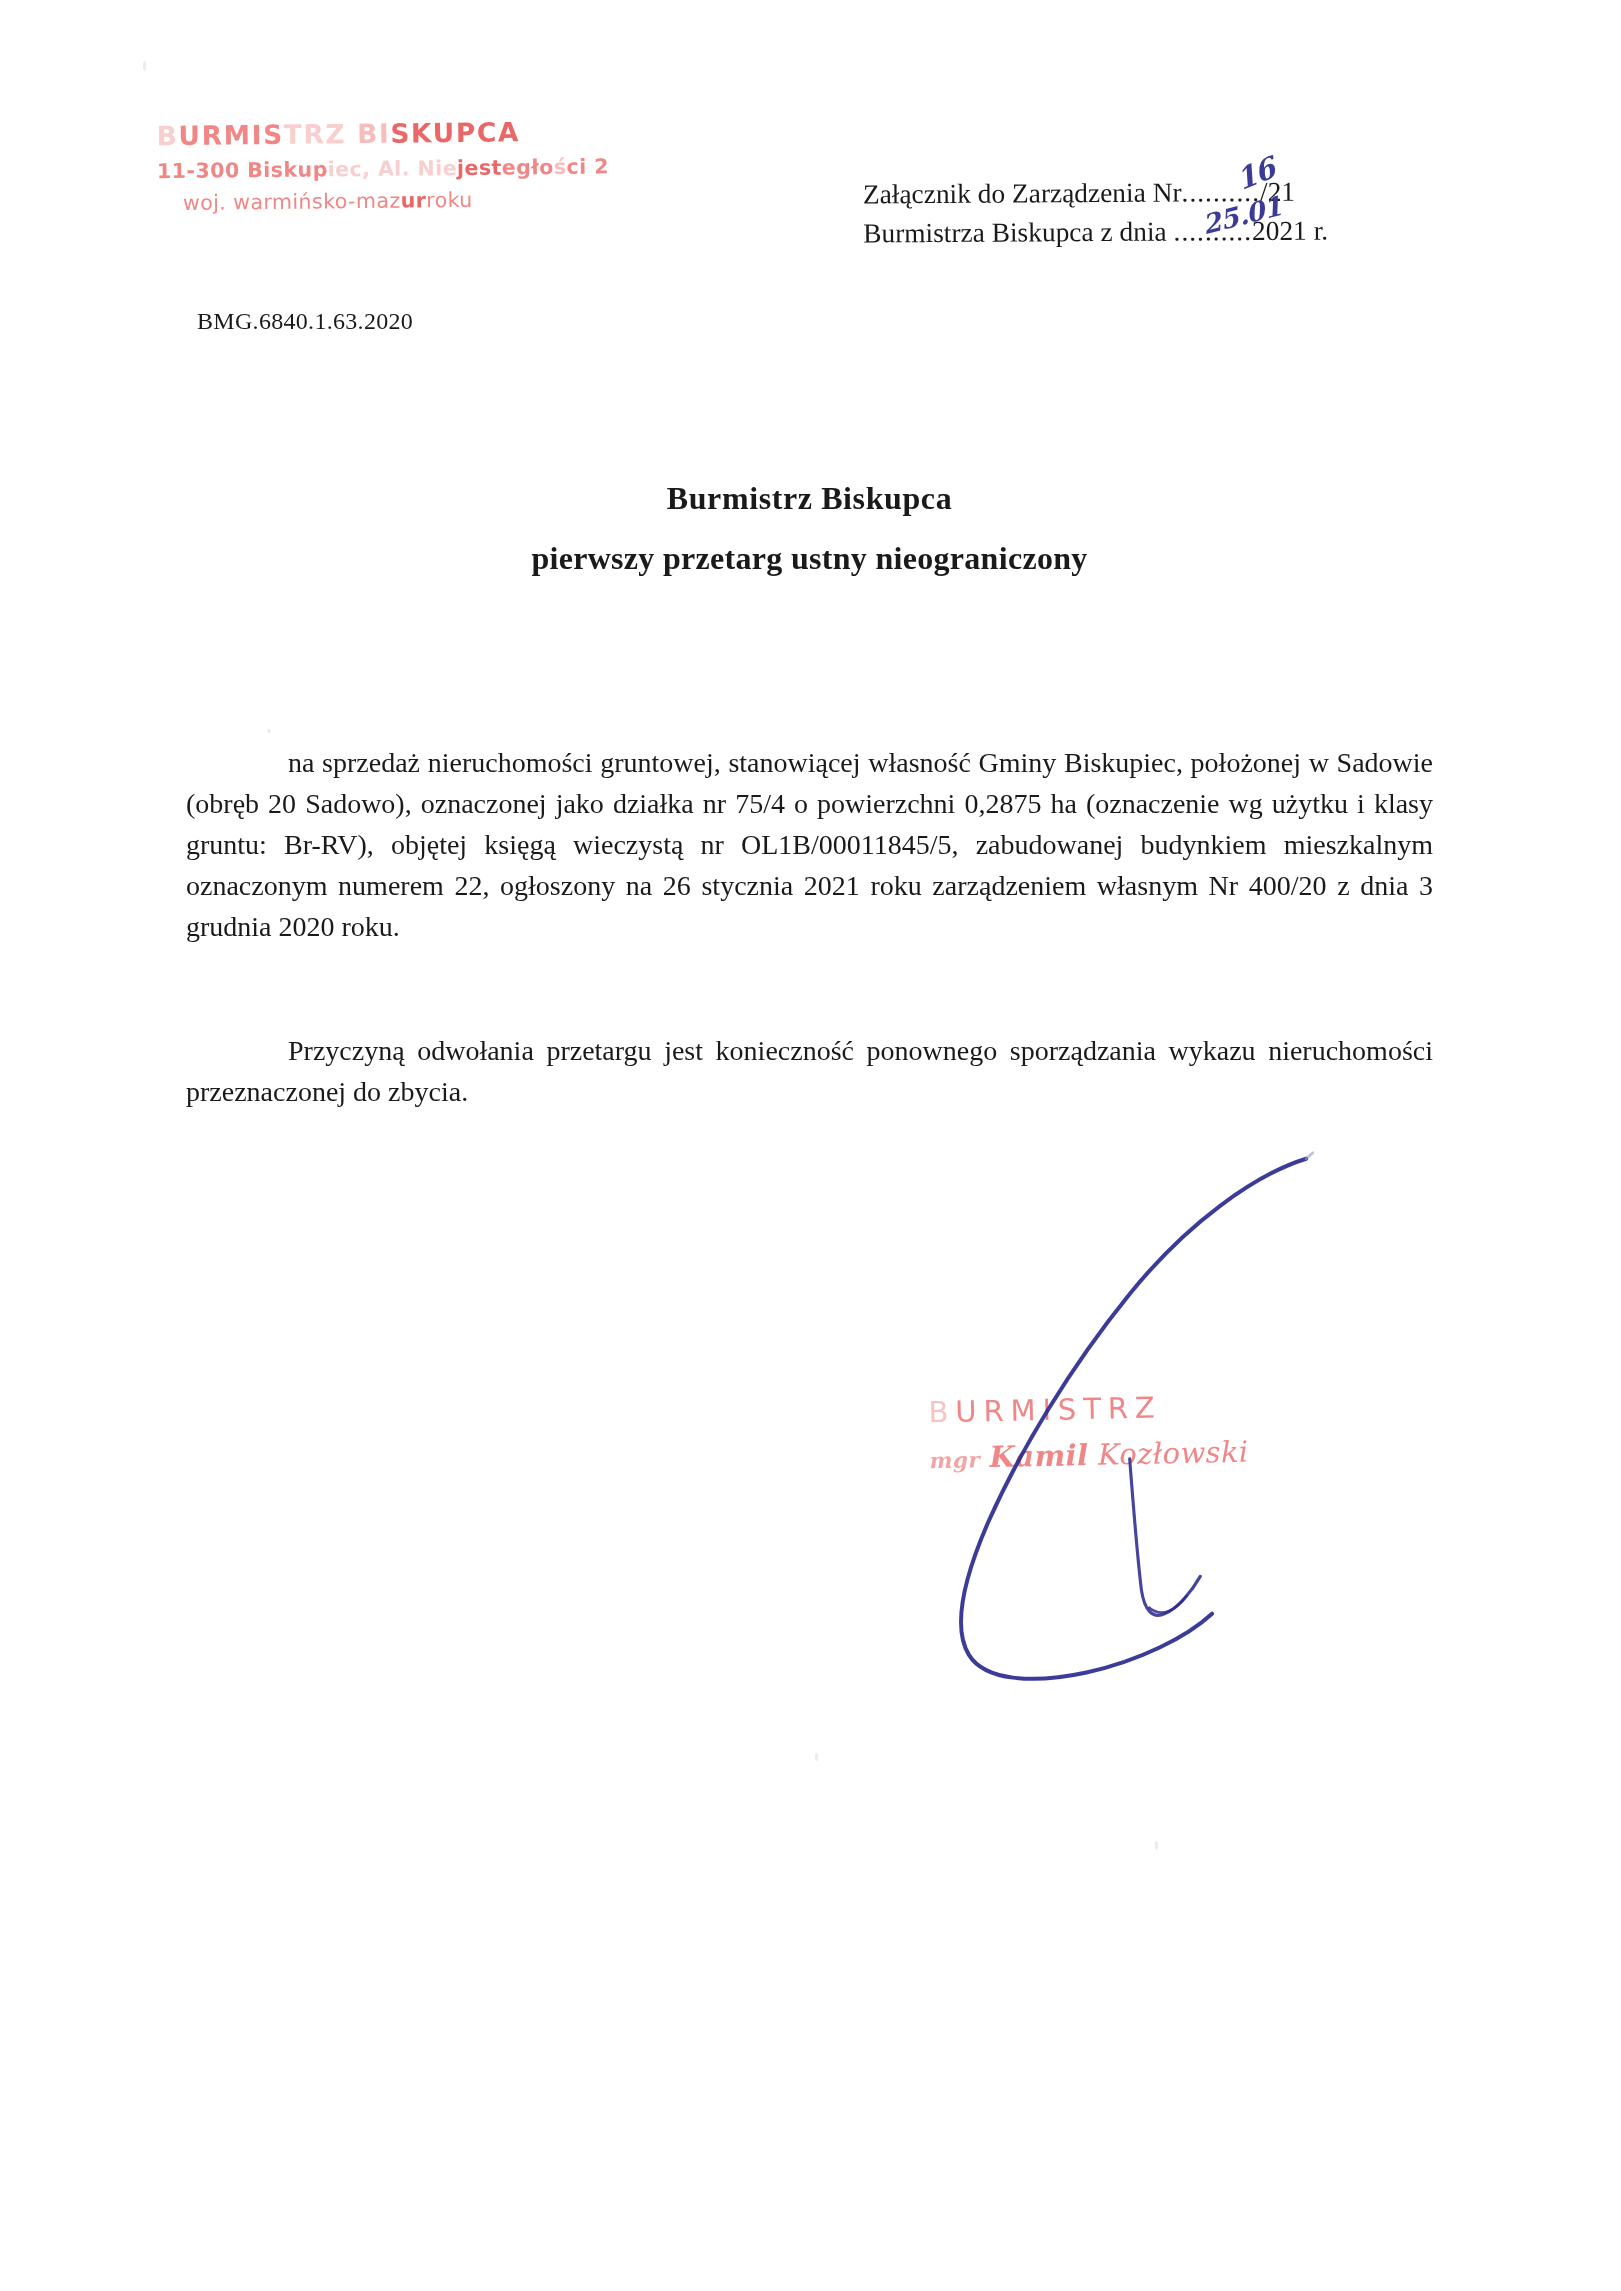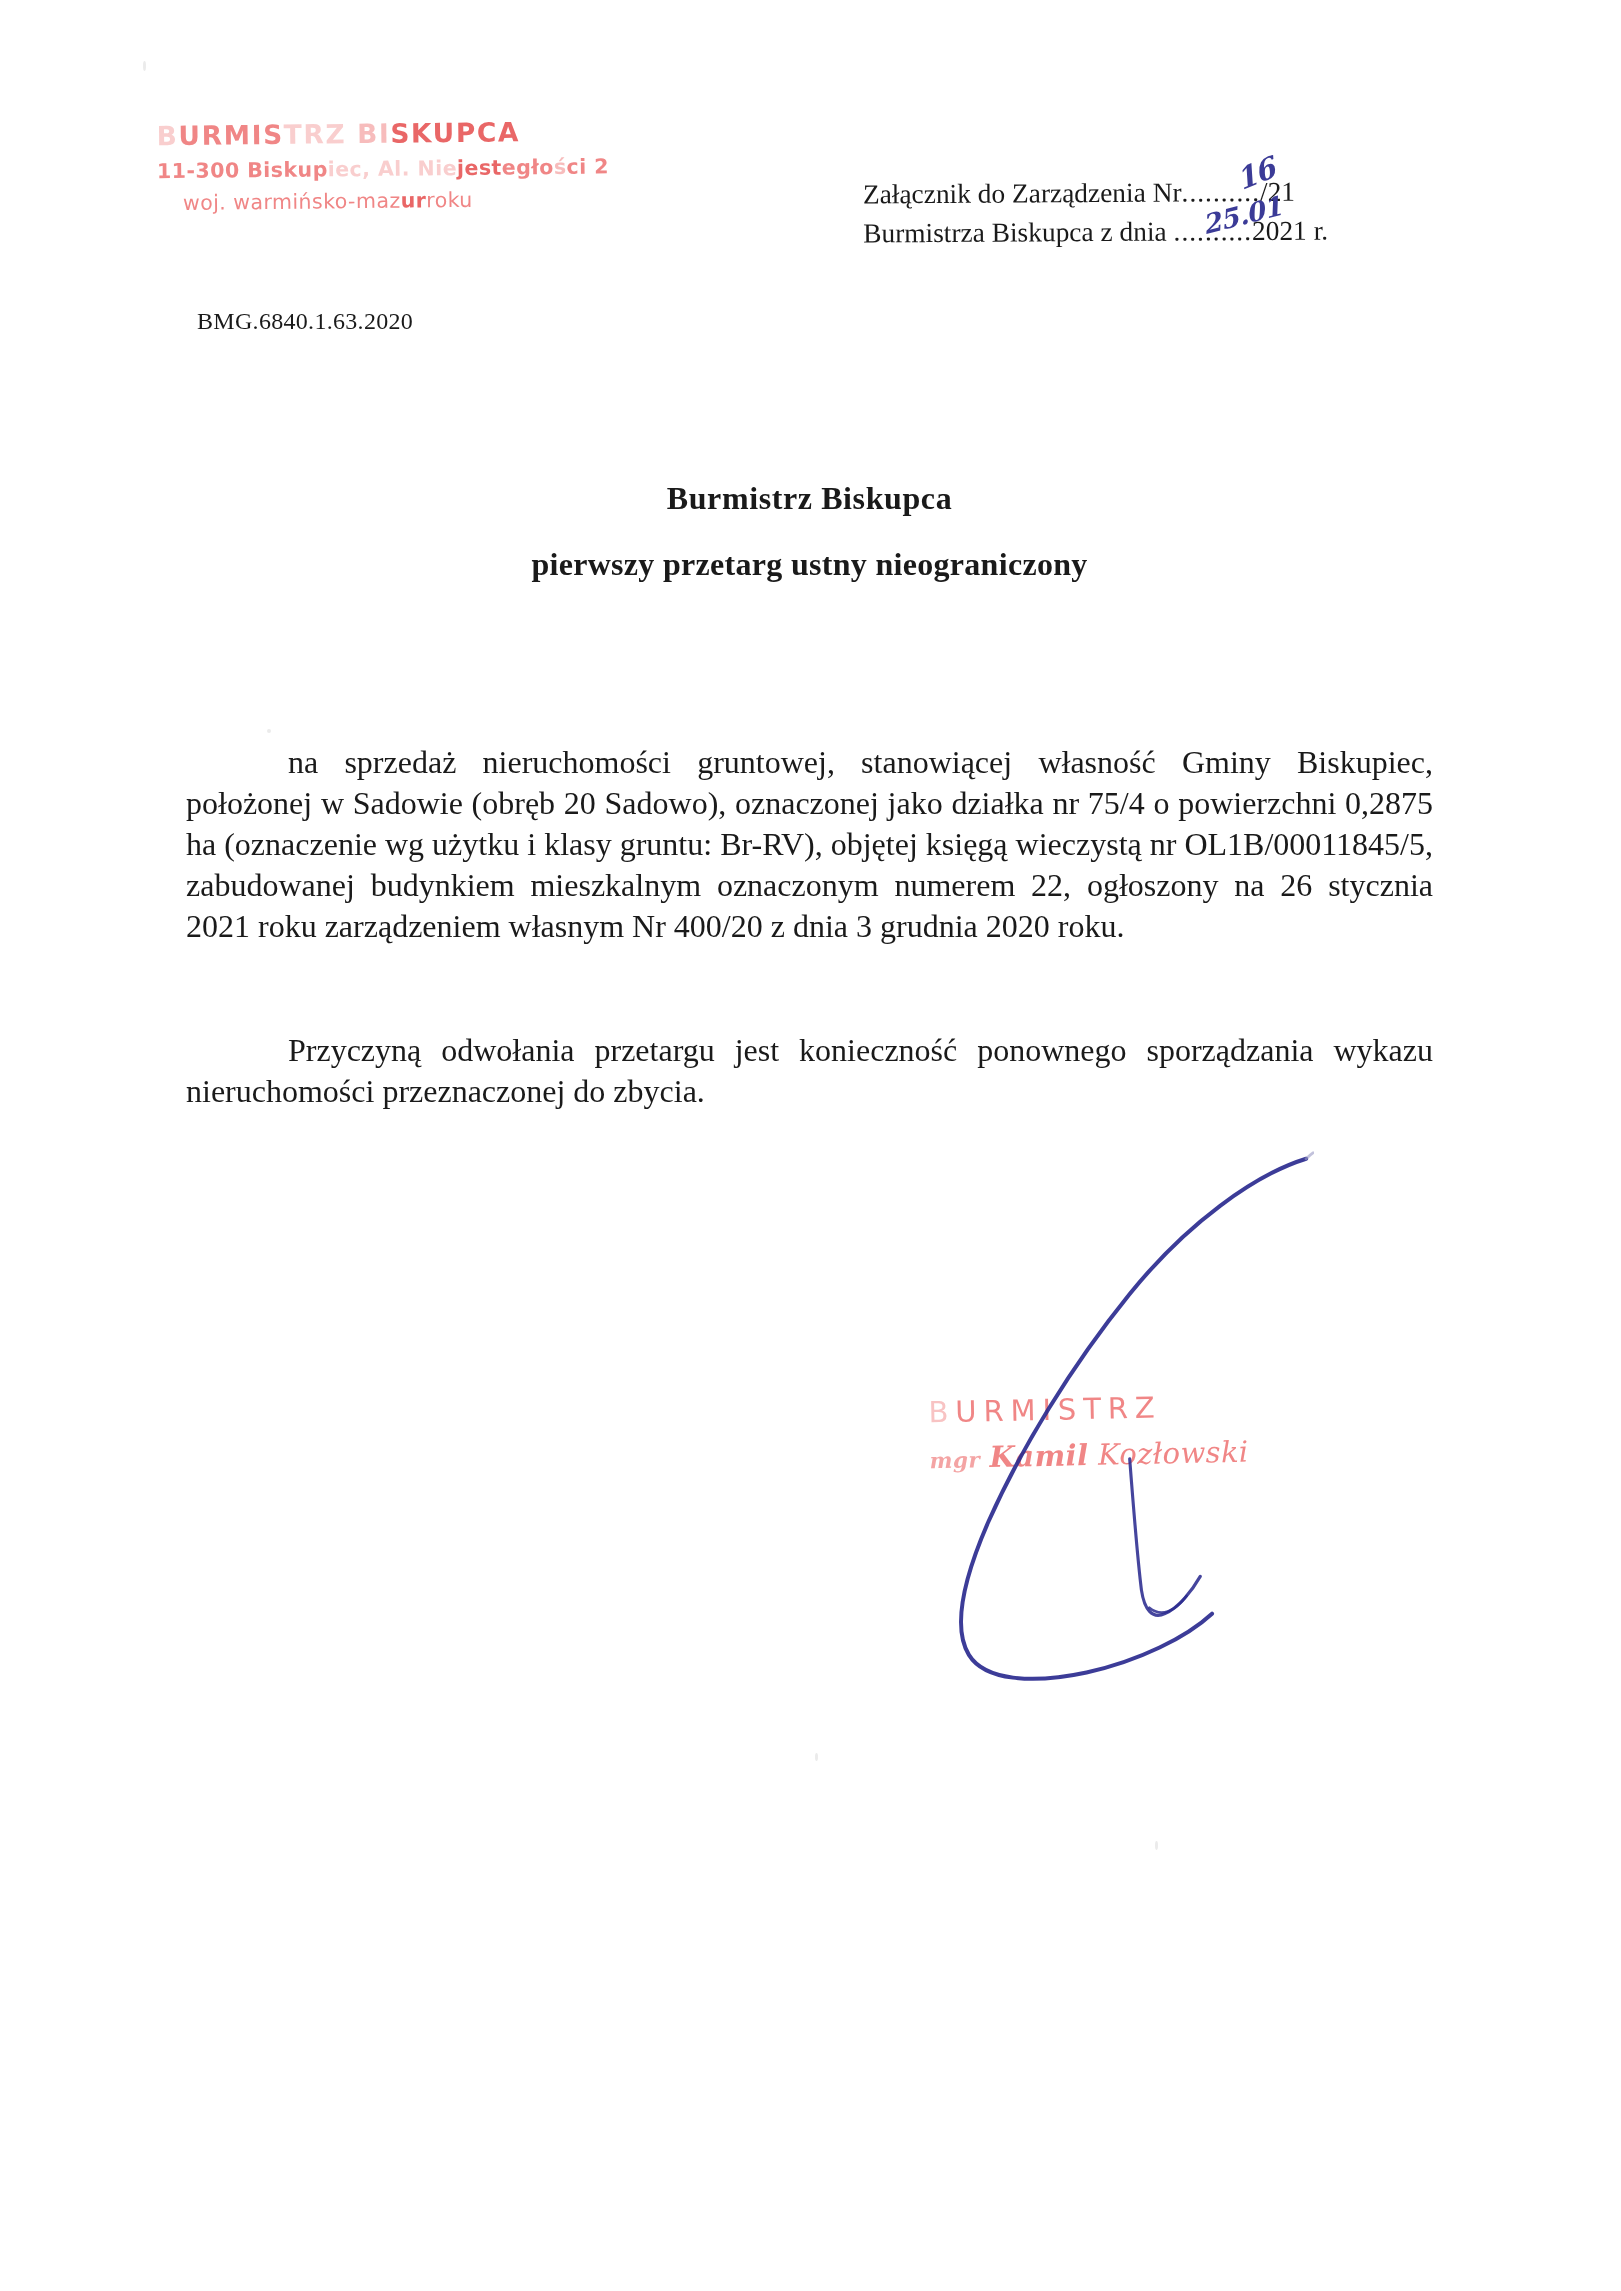--- a/index.html
+++ b/index.html
@@ -120,30 +120,30 @@
     font-size: 32px;
     letter-spacing: 0.6px;
   }
   .heading-action {
     font-size: 30px;
     margin-top: 33px;
     letter-spacing: 6.9px;
   }
   .heading-subject {
     font-size: 32px;
-    margin-top: 29px;
+    margin-top: 23px;
     letter-spacing: 0.3px;
   }
 
   
   .body-block {
     position: absolute;
     left: 186px;
     width: 1247px;
-    font-size: 32px;
+    font-size: 28px;
     line-height: 41px;
     text-align: justify;
     text-justify: inter-word;
   }
   .body-block p {
     margin: 0;
     text-indent: 102px;
   }
   #para-1 { top: 742px; }
   #para-2 { top: 1030px; }

